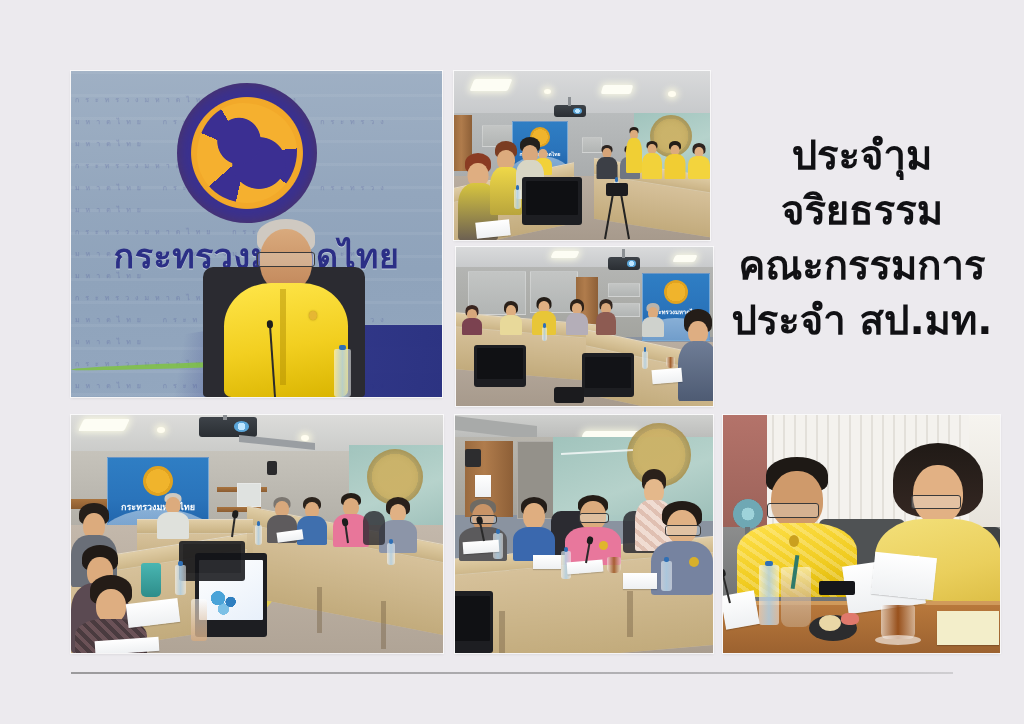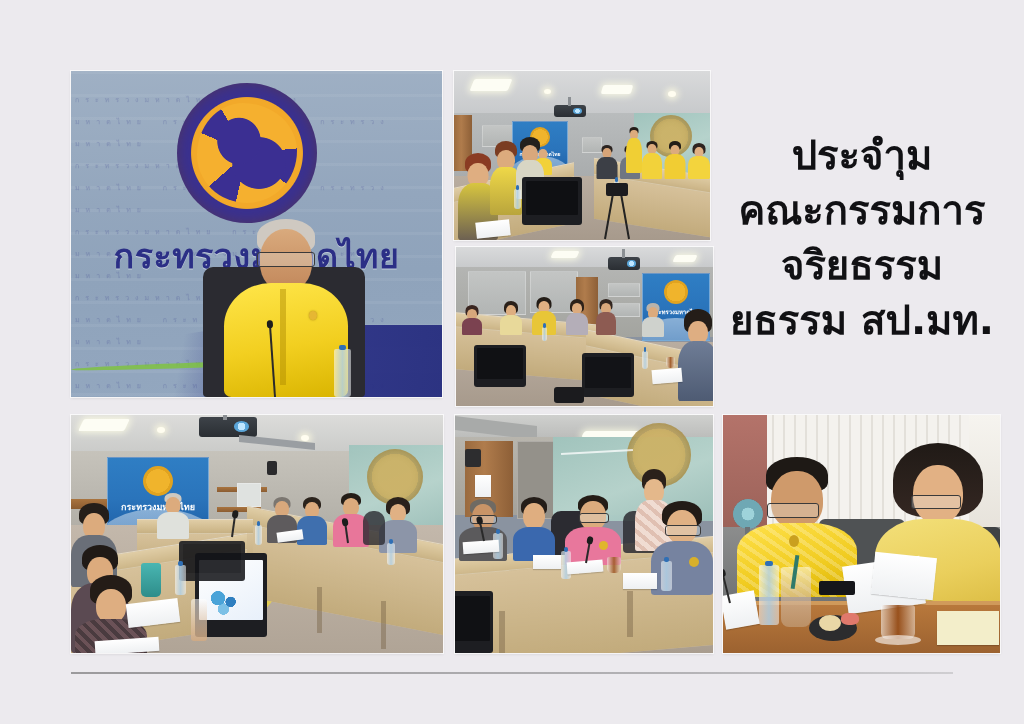--- a/index.html
+++ b/index.html
@@ -786,20 +786,20 @@
       <div style="position:absolute;left:158px;top:190px;width:34px;height:34px;border-radius:3px 3px 6px 6px;background:linear-gradient(90deg,rgba(255,255,255,.55),rgba(150,78,26,.92),rgba(255,255,255,.45));"></div>
       <div style="position:absolute;left:152px;top:220px;width:46px;height:10px;border-radius:50%;background:rgba(255,255,255,.6);"></div>
 
       <div class="mic" style="left:6px;top:158px;height:30px;transform:rotate(-14deg);"></div>
       <div style="position:absolute;left:96px;top:166px;width:36px;height:14px;background:#15161a;border-radius:2px;"></div>
     </div>
   </div>
 
   <div id="title-block">
     <span class="line">ประจำุม</span>
+    <span class="line">จริยธรรม</span>
     <span class="line">คณะกรรมการ</span>
-    <span class="line">จริยธรรม</span>
-    <span class="line">ยธรรม สป.มท.</span>
+    <span class="line">ประจำ สป.มท.</span>
   </div>
 
   <div id="divider"></div>
 
 </div>
 
 </body></html>

